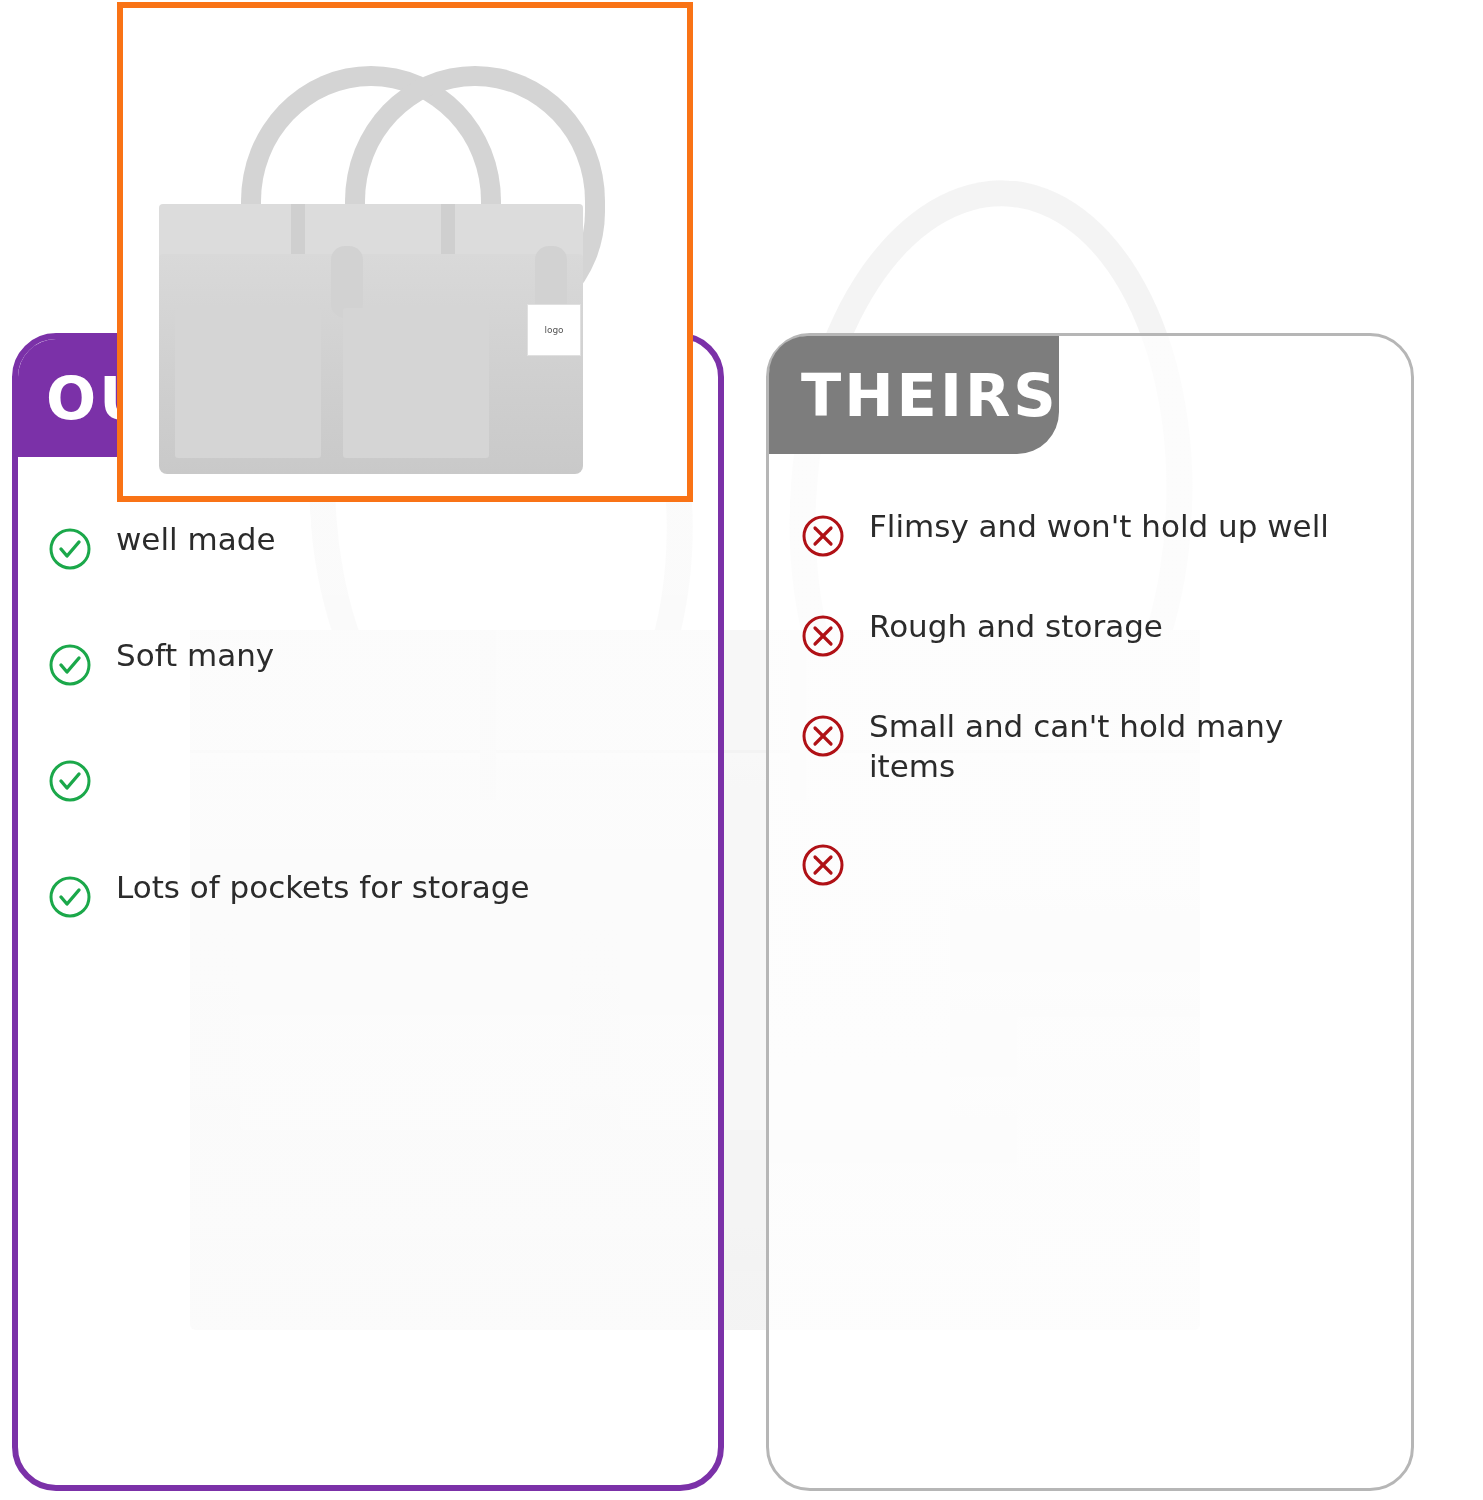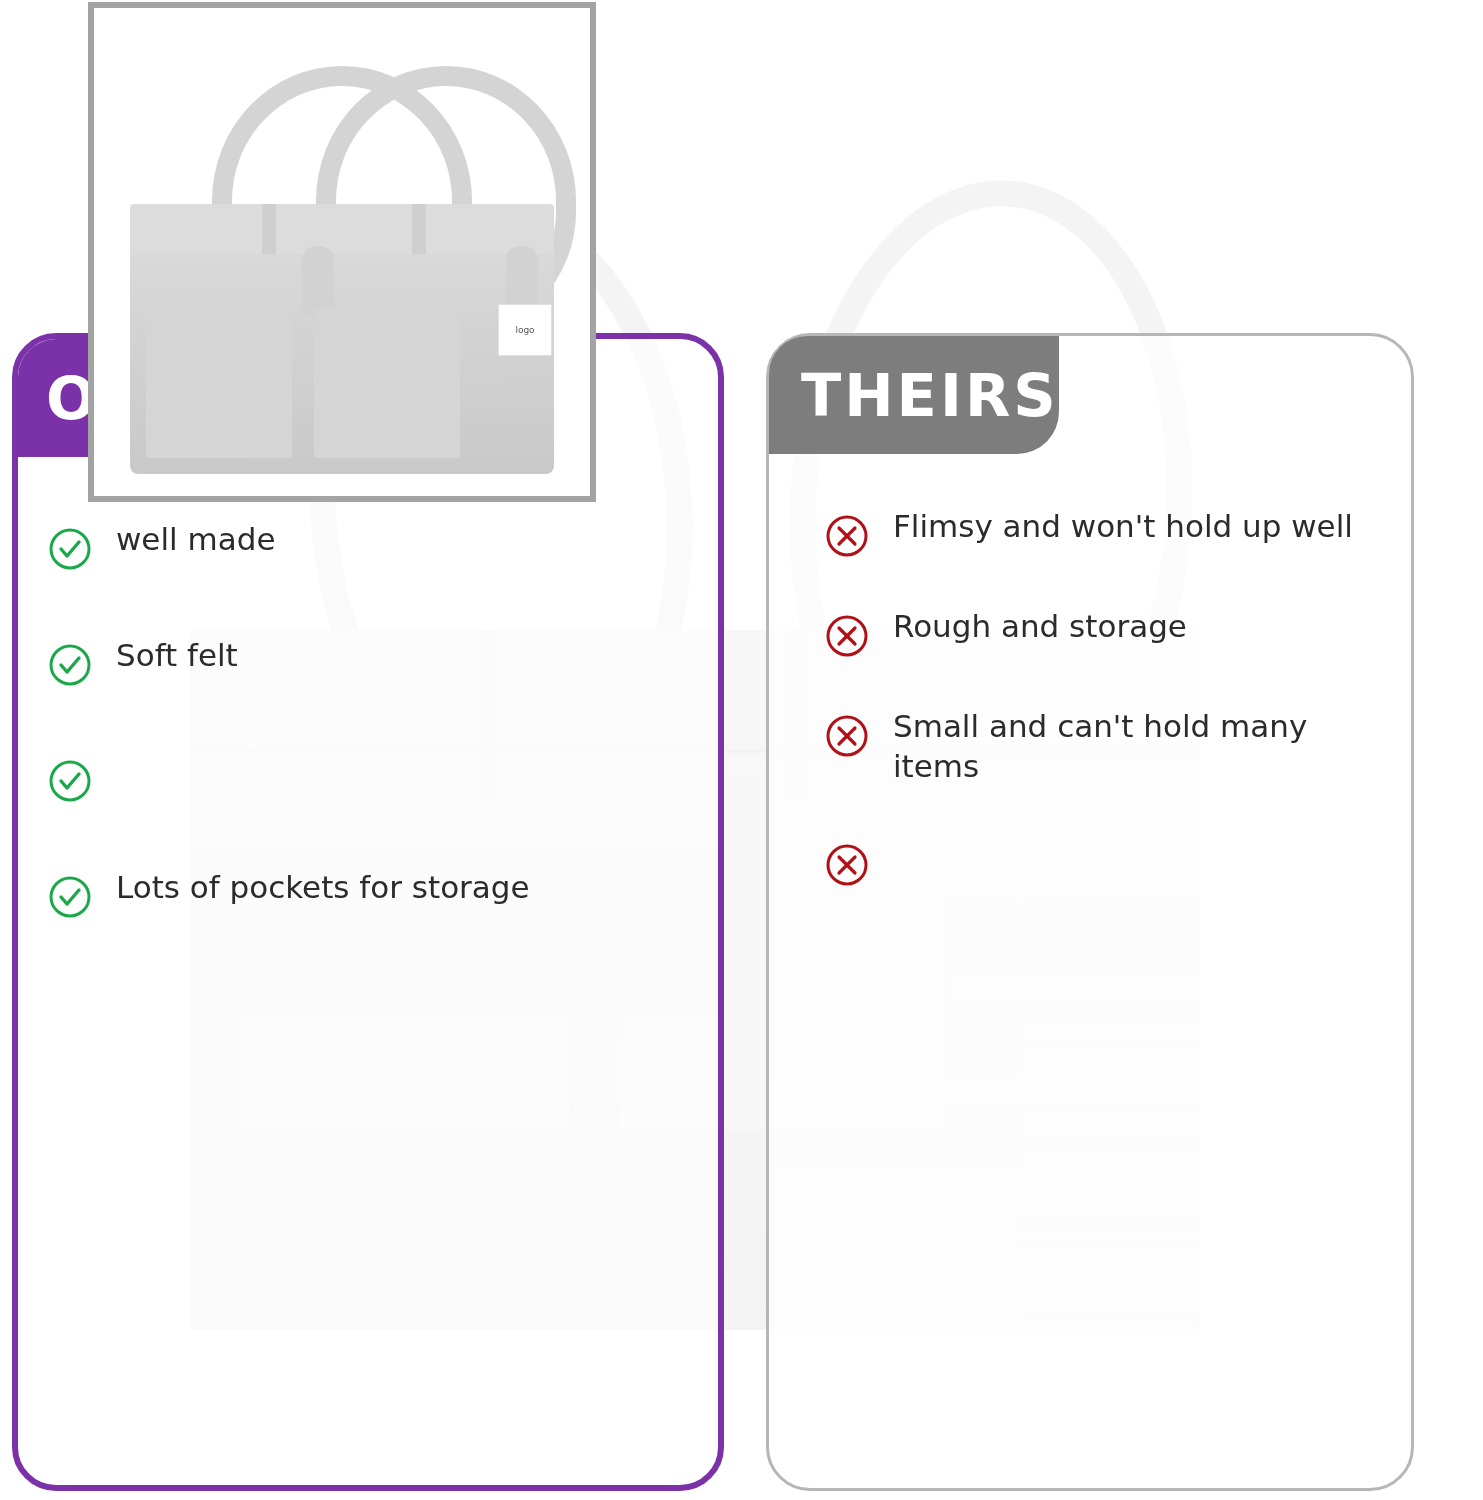--- a/index.html
+++ b/index.html
@@ -172,30 +172,30 @@
   .feature-text {
     font-family: "DejaVu Sans", sans-serif;
     font-size: 31px;
     line-height: 1.30;
     color: #2b2b2b;
     font-weight: 400;
   }
   .ours-list .feature-text { max-width: 600px; }
   .theirs-list .feature-text { max-width: 585px; }
   .theirs-list .feature-item { margin-bottom: 48px; }
-  .theirs-list { top: 170px; padding-left: 56px; }
+  .theirs-list { top: 170px; padding-left: 32px; }
 
   
   .inset {
     position: absolute;
-    left: 88px;
+    left: 117px;
     top: 2px;
-    width: 508px;
+    width: 576px;
     height: 500px;
-    border: 6px solid #a3a3a3;
+    border: 6px solid #f97316;
     background: #ffffff;
     z-index: 20;
     box-sizing: border-box;
     overflow: hidden;
   }
   .thumb {
     position: absolute;
     left: 0; top: 0;
     width: 496px;
     height: 488px;
@@ -295,21 +295,21 @@
       <span class="feature-text">well made</span>
     </div>
 
     <div class="feature-item">
       <span class="icon-badge">
         <svg width="44" height="44" viewBox="0 0 44 44">
           <circle cx="22" cy="22" r="19" fill="none" stroke="#1ba84a" stroke-width="3"></circle>
           <polyline points="13,22 19,29 31,15" fill="none" stroke="#1ba84a" stroke-width="3.4" stroke-linecap="round" stroke-linejoin="round"></polyline>
         </svg>
       </span>
-      <span class="feature-text">Soft felt</span>
+      <span class="feature-text">Soft many</span>
     </div>
 
     <div class="feature-item">
       <span class="icon-badge">
         <svg width="44" height="44" viewBox="0 0 44 44">
           <circle cx="22" cy="22" r="19" fill="none" stroke="#1ba84a" stroke-width="3"></circle>
           <polyline points="13,22 19,29 31,15" fill="none" stroke="#1ba84a" stroke-width="3.4" stroke-linecap="round" stroke-linejoin="round"></polyline>
         </svg>
       </span>
     </div>

